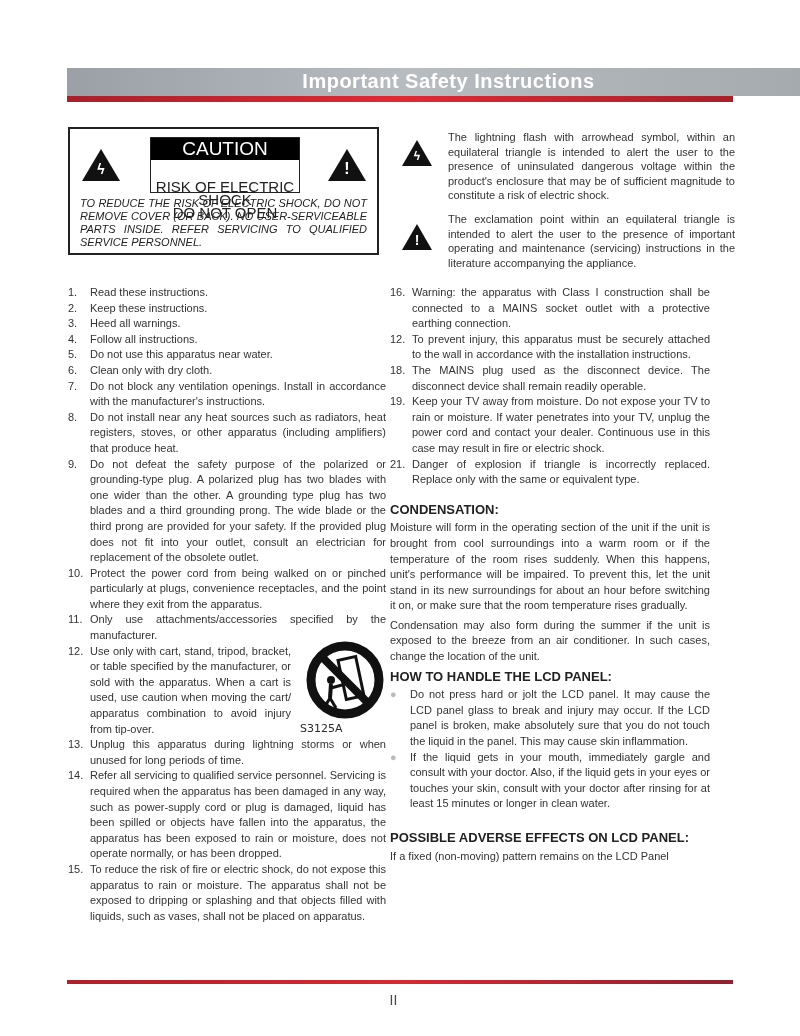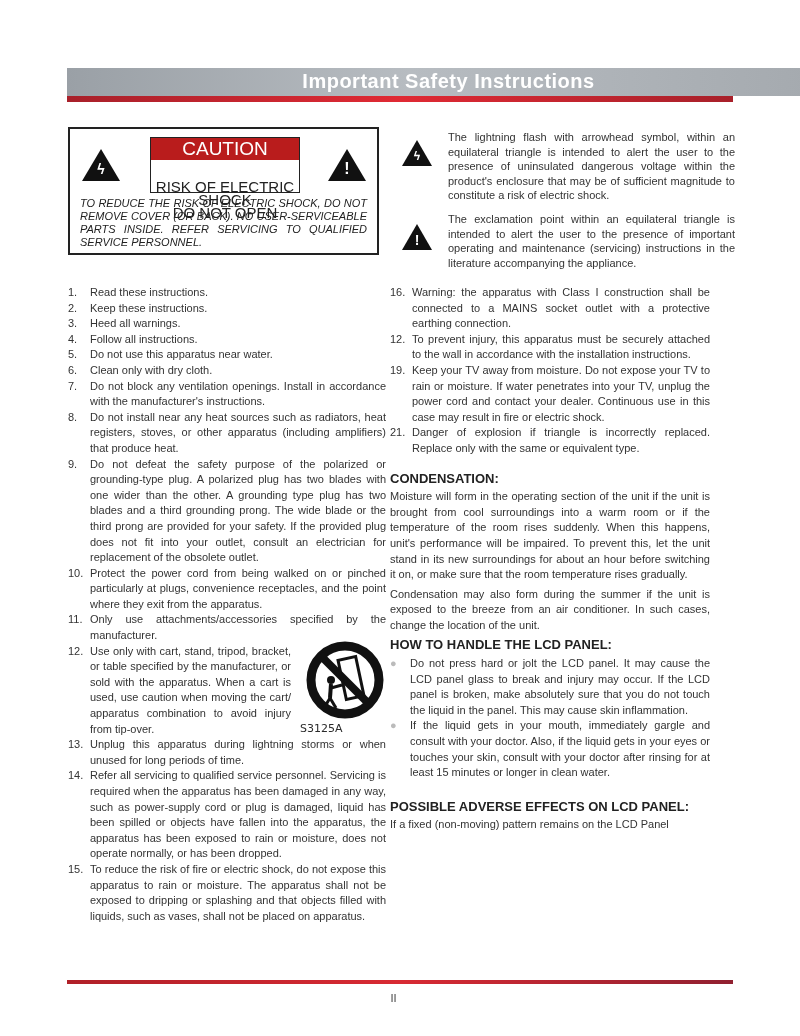--- a/index.html
+++ b/index.html
@@ -2,41 +2,41 @@
 <html><head>
 <meta charset="utf-8">
 <style>
   html,body{margin:0;padding:0;background:#fff;}
   body{width:800px;height:1036px;position:relative;overflow:hidden;font-family:"Liberation Sans",sans-serif;color:#2a2a2a;}
   .header{position:absolute;left:67px;top:68px;width:763px;height:28px;background:linear-gradient(90deg,#9aa0a6 0%,#b7bcc1 45%,#a4a9ae 100%);}
   .header-title{position:absolute;left:0;right:0;top:2px;text-align:center;color:#fff;font-weight:bold;font-size:20px;letter-spacing:0.5px;}
   .header-stripe{position:absolute;left:67px;top:96px;width:666px;height:6px;background:linear-gradient(90deg,#a8202a 0%,#e02a34 50%,#a8202a 100%);}
   .caution-box{position:absolute;left:68px;top:127px;width:311px;height:128px;border:2px solid #222;box-sizing:border-box;}
   .caution-inner{position:absolute;left:80px;top:8px;width:150px;height:56px;border:1.5px solid #222;box-sizing:border-box;}
-  .caution-title{background:#b91c1c;color:#fff;text-align:center;font-size:19px;height:22px;line-height:22px;}
+  .caution-title{background:#000000;color:#fff;text-align:center;font-size:19px;height:22px;line-height:22px;}
   .caution-sub{text-align:center;font-size:15px;line-height:13px;margin-top:20px;color:#222;}
   .tri{position:absolute;width:0;height:0;border-left:19px solid transparent;border-right:19px solid transparent;border-bottom:32px solid #111;}
   .tri-glyph{position:absolute;color:#fff;font-weight:bold;font-size:14px;width:38px;text-align:center;}
   .caution-text{position:absolute;left:10px;right:10px;top:68px;font-size:11px;line-height:13px;text-align:justify;color:#222;font-style:italic;}
   .sym-row{position:absolute;left:400px;width:335px;}
   .sym-text{position:absolute;left:48px;right:0;top:0;font-size:11px;line-height:14.5px;text-align:justify;color:#333;}
   .col{position:absolute;font-size:11px;line-height:15.6px;color:#333;}
   .col-left{left:68px;top:285px;width:318px;}
   .col-right{left:390px;top:285px;width:320px;}
   .item{display:flex;text-align:justify;}
   .num{flex:0 0 auto;width:22px;}
   .item-text{flex:1;}
   .h2{font-weight:bold;font-size:13px;margin-top:10px;margin-bottom:3px;color:#222;}
   .para{text-align:justify;margin-bottom:4px;}
   .bullet{display:flex;text-align:justify;}
   .dot{flex:0 0 auto;width:20px;color:#bbb;}
   .cart{position:absolute;left:300px;top:640px;width:90px;height:80px;}
   .cart-label{position:absolute;left:300px;top:722px;font-size:11px;font-family:"DejaVu Sans",sans-serif;}
   .footer-stripe{position:absolute;left:67px;top:980px;width:666px;height:4px;background:linear-gradient(90deg,#b02028,#d82a33,#902030);}
-  .page-num{position:absolute;left:0;right:13px;top:992px;text-align:center;font-size:11px;color:#444;}
+  .page-num{position:absolute;left:0;right:13px;top:992px;text-align:center;font-size:14px;color:#444;}
 </style>
 </head>
 <body>
 
 <div class="header">
   <div class="header-title">Important Safety Instructions</div>
 </div>
 <div class="header-stripe"></div>
 
 <div class="caution-box">
@@ -147,20 +147,24 @@
 <div class="col col-right">
   <div class="item">
       <span class="num">16.</span>
       <span class="item-text">Warning: the apparatus with Class I construction shall be connected to a MAINS socket outlet with a protective earthing connection.</span>
     </div>
   <div class="item">
       <span class="num">12.</span>
       <span class="item-text">To prevent injury, this apparatus must be securely attached to the wall in accordance with the installation instructions.</span>
     </div>
   <div class="item">
+      <span class="num">18.</span>
+      <span class="item-text">The MAINS plug used as the disconnect device. The disconnect device shall remain readily operable.</span>
+    </div>
+  <div class="item">
       <span class="num">19.</span>
       <span class="item-text">Keep your TV away from moisture. Do not expose your TV to rain or moisture. If water penetrates into your TV, unplug the power cord and contact your dealer. Continuous use in this case may result in fire or electric shock.</span>
     </div>
   <div class="item">
       <span class="num">21.</span>
       <span class="item-text">Danger of explosion if triangle is incorrectly replaced. Replace only with the same or equivalent type.</span>
     </div>
 
   <div class="h2" style="margin-top:14px;">CONDENSATION:</div>
   <div class="para">Moisture will form in the operating section of the unit if the unit is brought from cool surroundings into a warm room or if the temperature of the room rises suddenly. When this happens, unit's performance will be impaired. To prevent this, let the unit stand in its new surroundings for about an hour before switching it on, or make sure that the room temperature rises gradually.</div>

